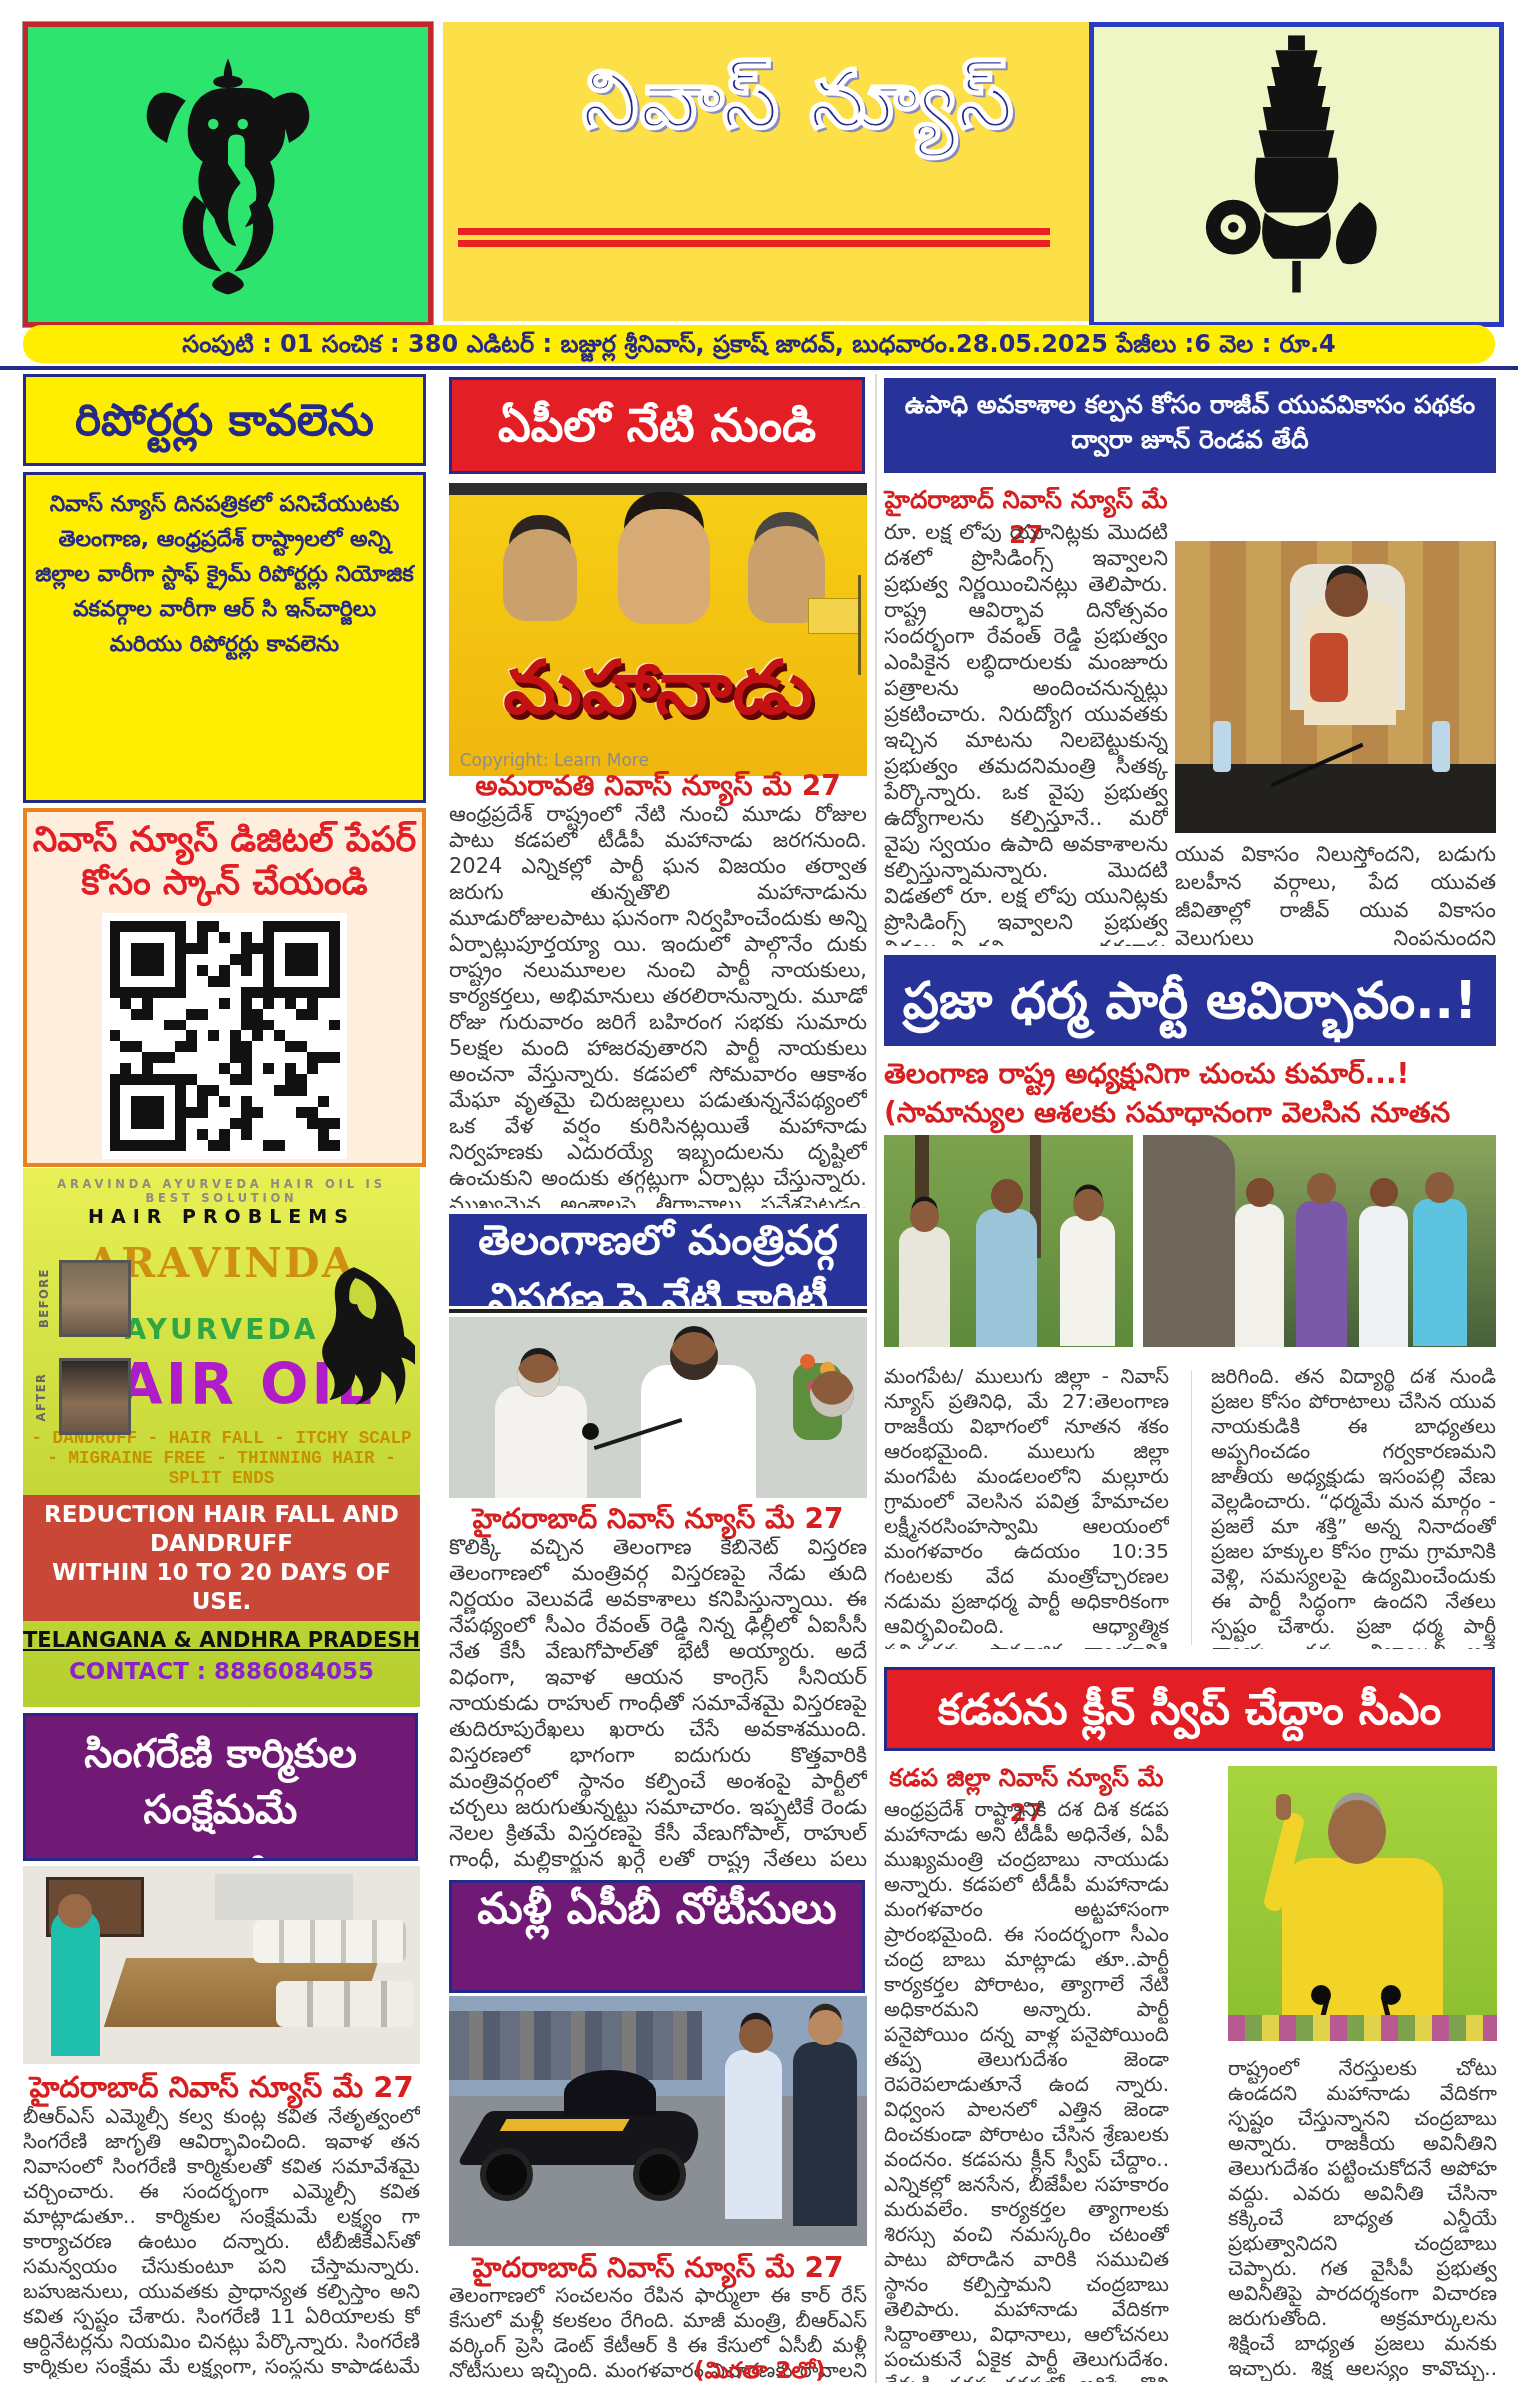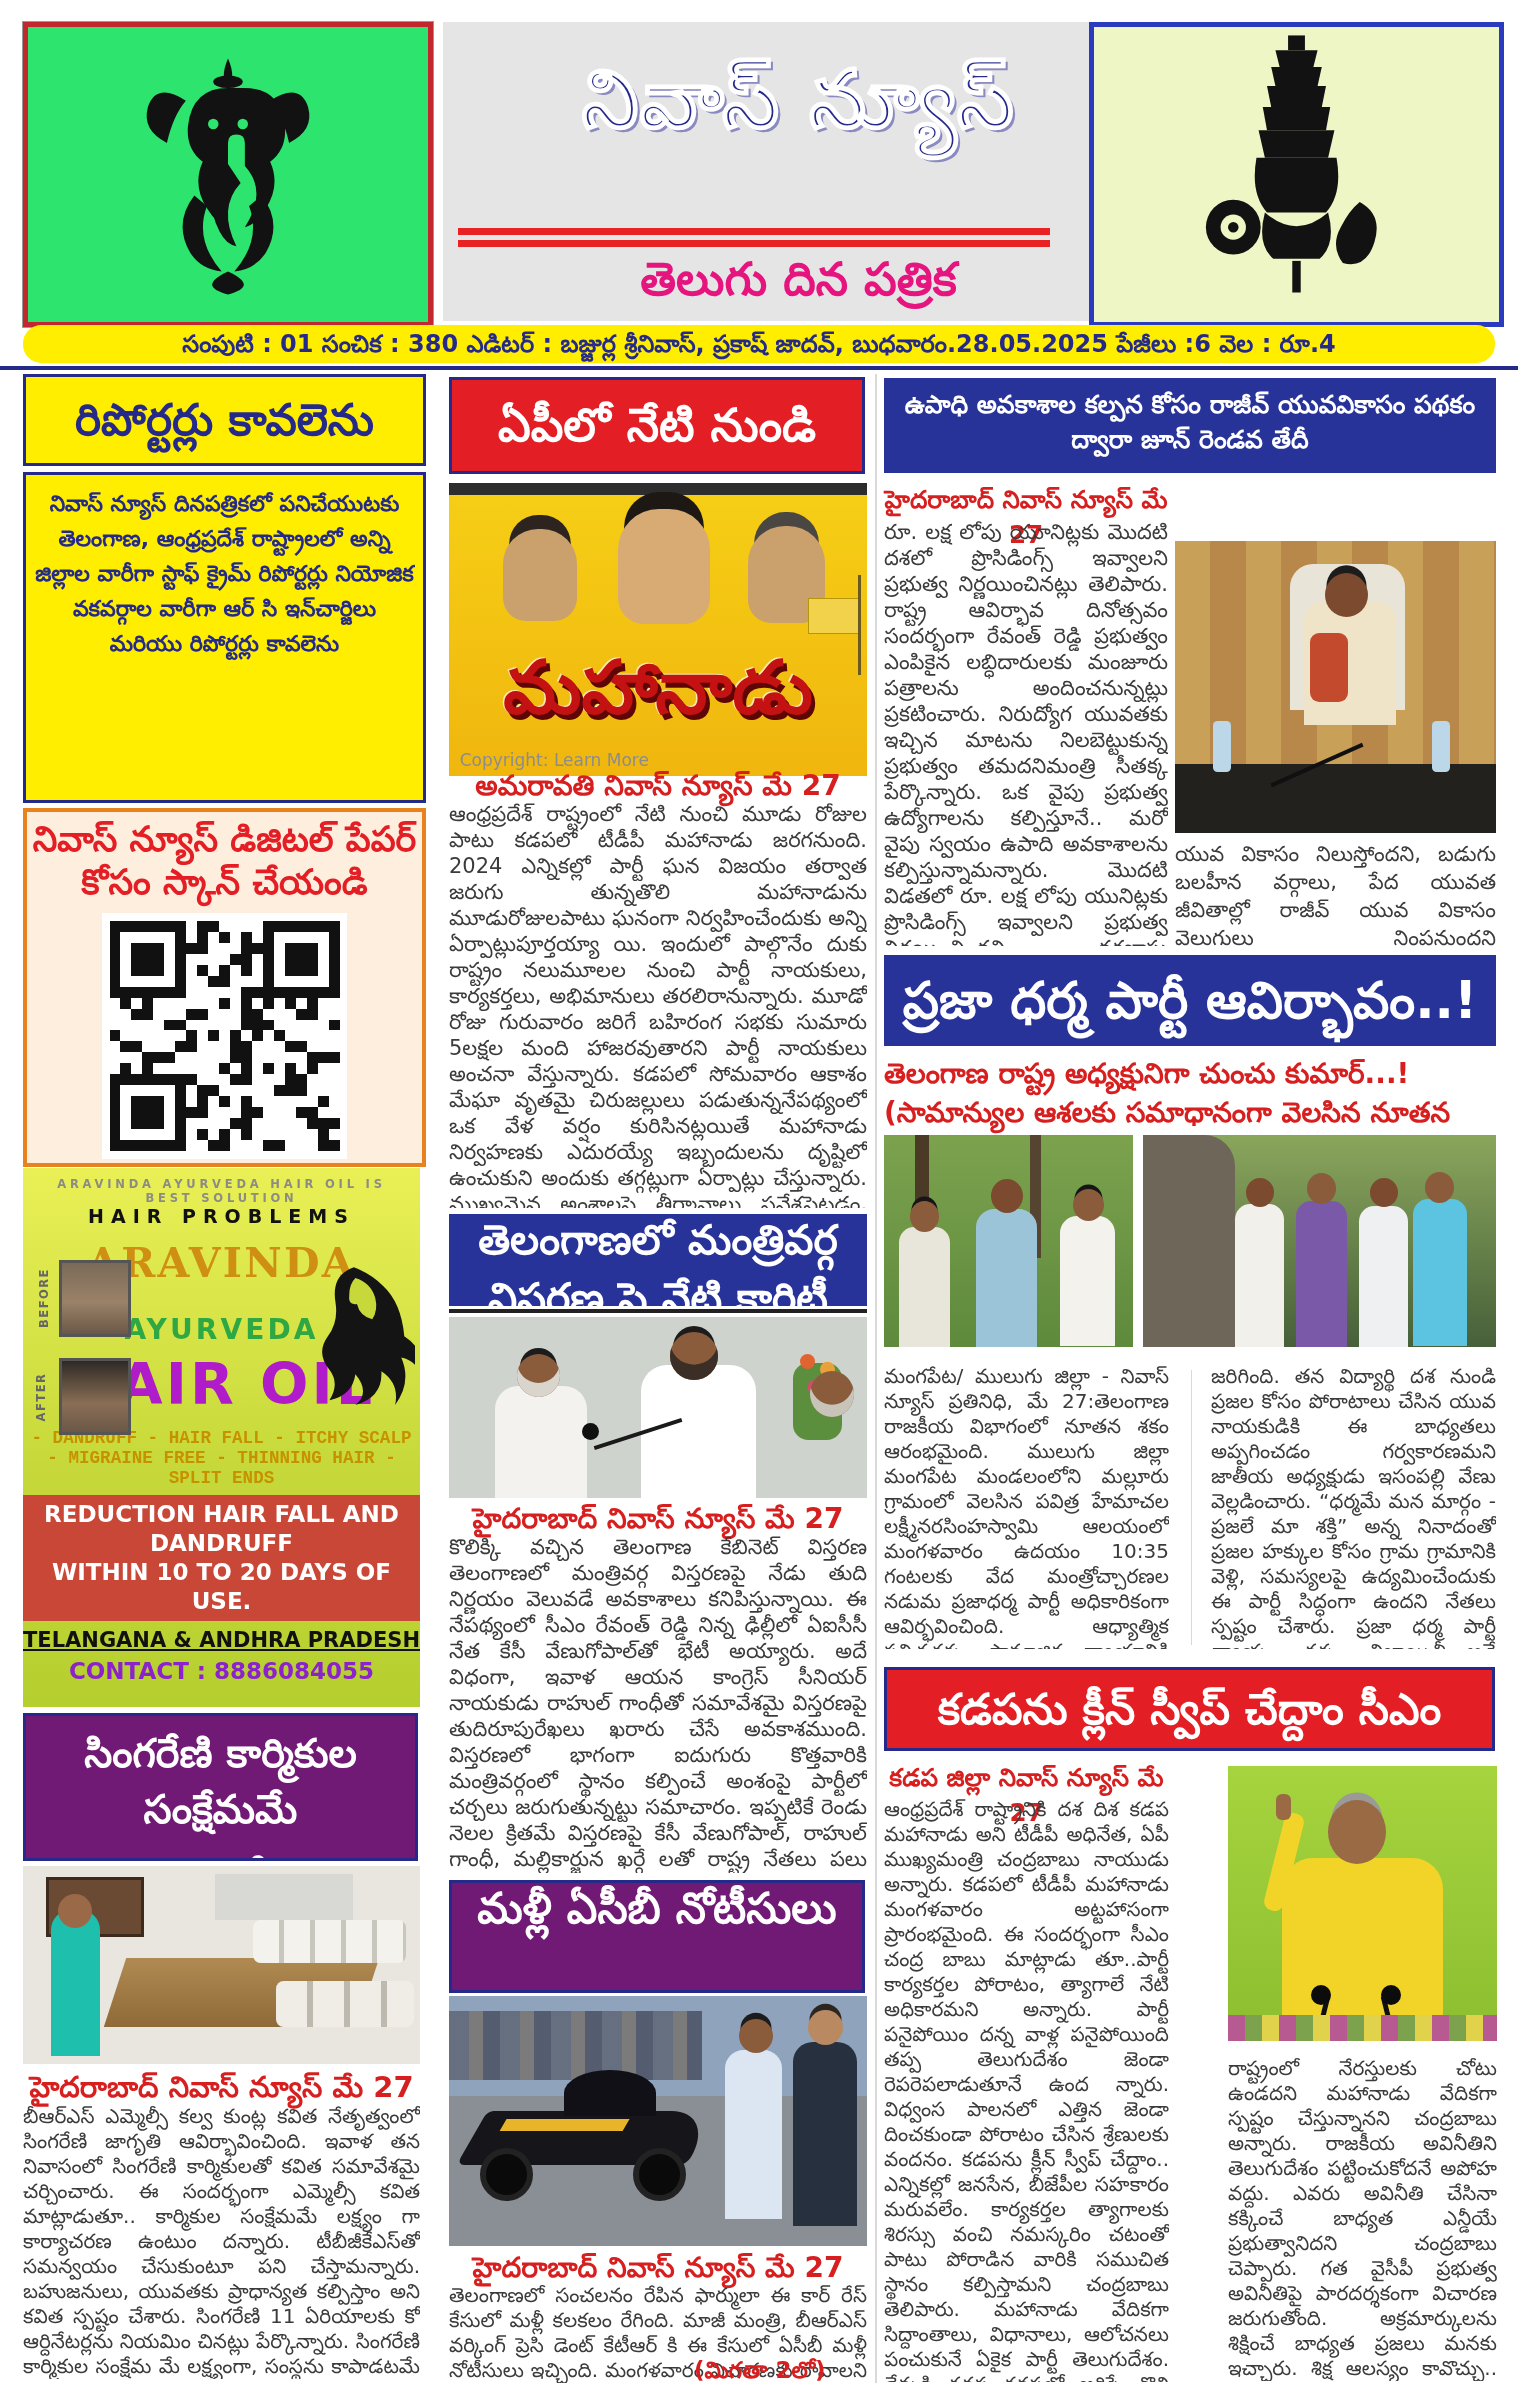--- a/index.html
+++ b/index.html
@@ -6,21 +6,21 @@
   .page{position:relative;width:1518px;height:2401px;background:#ffffff;
         font-family:"DejaVu Sans",sans-serif;overflow:hidden;}
   .abs{position:absolute;}
   .ctr{text-align:center;}
   .jst{text-align:justify;}
   .ovh{overflow:hidden;}
 
   
   .ganesha-box{left:23px;top:21.5px;width:400px;height:295px;background:#2de46e;
     border:5.4px solid #c2272d;outline:1.5px solid #9a9a9a;}
-  .masthead-box{left:443px;top:21.5px;width:711px;height:299px;background:#e5e5e5;}
+  .masthead-box{left:443px;top:21.5px;width:711px;height:299px;background:#fde047;}
   .masthead-title{left:0;top:31px;width:100%;font-size:80px;font-weight:bold;color:#252a8a;
     -webkit-text-stroke:2.3px #ffffff;text-shadow:3.1px 3.1px 0 #8a8ac0;letter-spacing:1.5px;}
   .red-rule{left:15.3px;width:592px;height:7px;background:#e82222;}
   .masthead-sub{left:0;top:230px;width:100%;font-size:46px;font-weight:bold;color:#e6147e;}
   .balaji-box{left:1089px;top:21.5px;width:405px;height:295px;background:#eef6c6;
     border:5.4px solid #2b3bbf;}
   .info-bar{left:23px;top:325px;width:1472px;height:38px;background:#ffee00;border-radius:18.4px;
     color:#252a8a;font-weight:bold;font-size:24px;line-height:38px;}
   .header-rule{left:0;top:366px;width:1518px;height:3.8px;background:#252a8a;}
   .col-rule{width:1.5px;background:#d9d9d9;}
@@ -83,21 +83,20 @@
         <path d="M132 160 q20 26 4 54 q-10 16 -30 18 q26 -30 14 -62z"></path>
         <path d="M100 232 q-30 14 0 22 q30 -8 0 -22z"></path>
       </g>
     </svg>
   </div>
 
   <div class="abs masthead-box">
     <div class="abs ctr masthead-title">నివాస్ న్యూస్</div>
     <div class="abs red-rule" style="top:206px;"></div>
     <div class="abs red-rule" style="top:218px;"></div>
-    <div class="abs ctr masthead-sub">తెలుగు దిన పత్రిక</div>
   </div>
 
   <div class="abs balaji-box">
     <svg viewBox="0 0 200 280" width="100%" height="100%">
       <g fill="#121212">
         <rect x="92" y="8" width="16" height="14"></rect>
         <path d="M80 22 h40 l-4 16 h-32z"></path>
         <path d="M76 38 h48 l-4 18 h-40z"></path>
         <path d="M72 56 h56 l-4 20 h-48z"></path>
         <path d="M68 76 h64 l-4 22 h-56z"></path>

